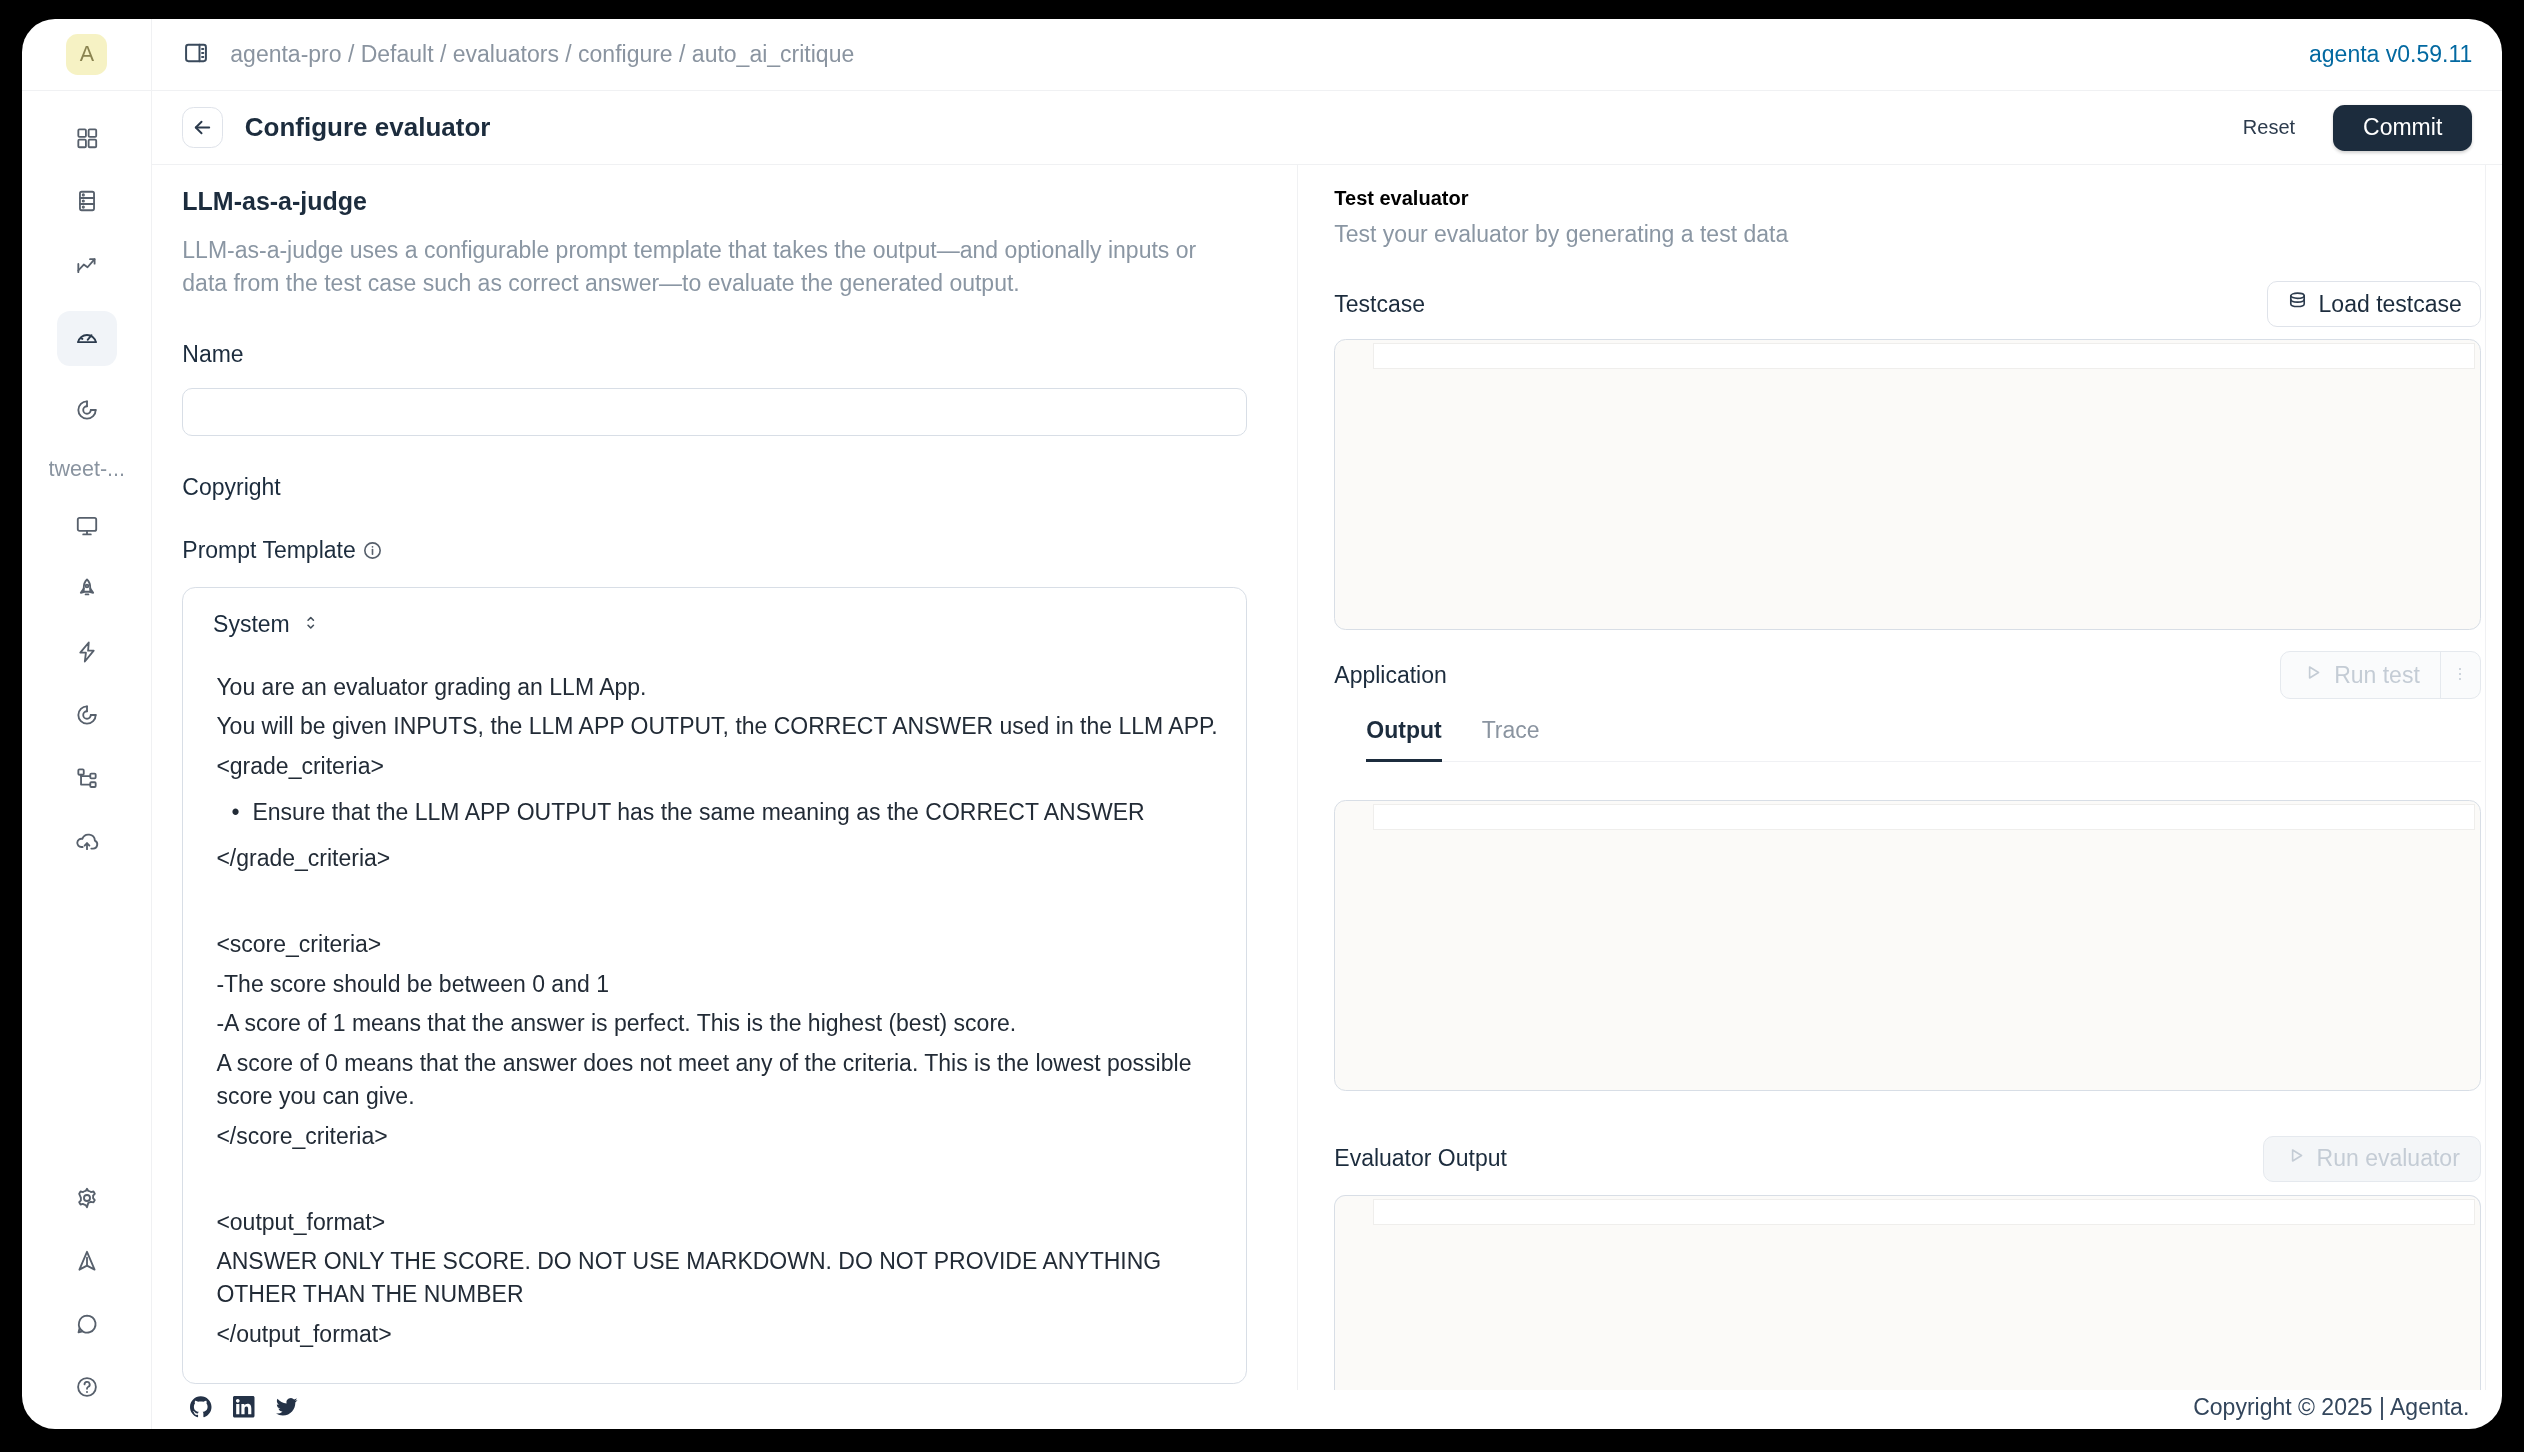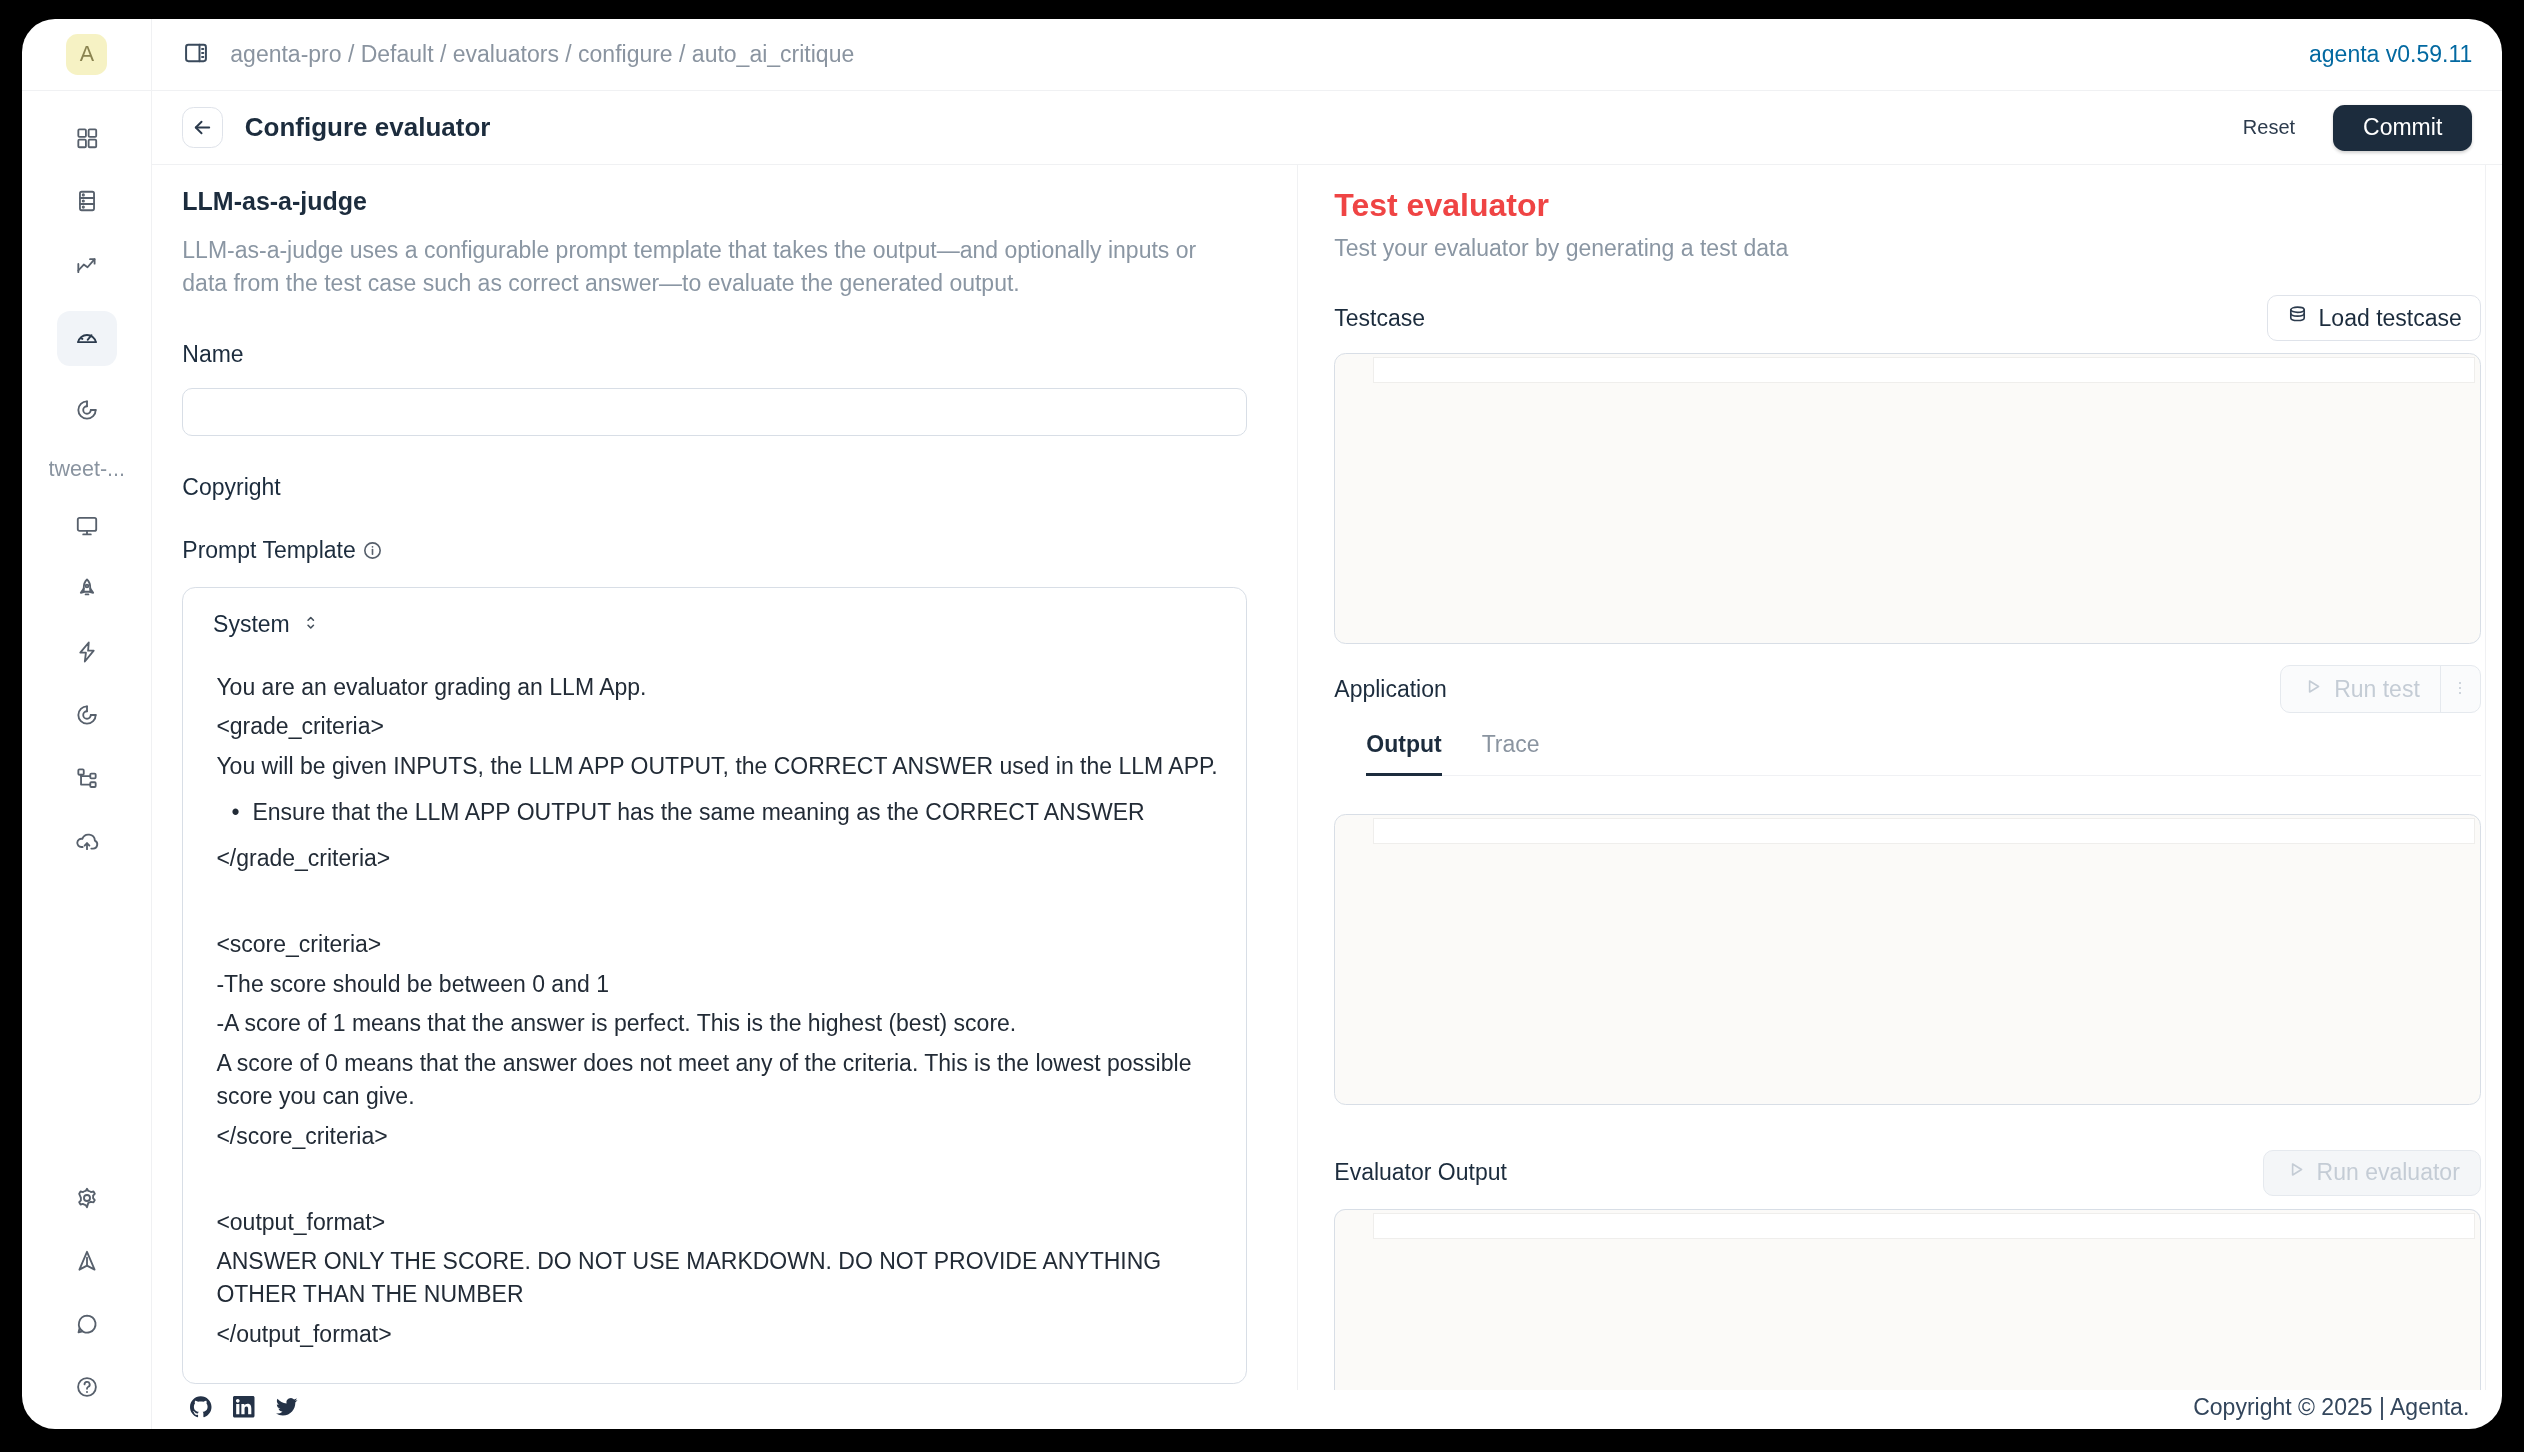--- a/index.html
+++ b/index.html
@@ -70,21 +70,21 @@
   .prompt-text { margin-top:33px; padding-left:11.6px; }
   .prompt-text p { font-size:23px; line-height:33px; color:#222b36; margin:6.6px 0; }
   .prompt-text p.bullet { margin:13.2px 0; padding-left:36px; position:relative; }
   .prompt-text p.bullet::before { content:"•"; position:absolute; left:15px; }
   .gap-line { height:40px; }
 
   
   .right-panel { flex:1; padding:21.5px 21.5px 0 36px; display:flex; flex-direction:column;
     min-width:0; overflow:hidden; position:relative; }
   .scroll-line { position:absolute; right:16.5px; top:0; bottom:0; width:0.8px; background:#f0f1f3; }
-  .rp-title { font-size:32px; font-weight:600; color:#ef4444; }
+  .rp-title { font-size:20px; font-weight:600; color:#000000; }
   .rp-sub { margin-top:11.6px; font-size:23px; color:#8a96a3; }
   .row { display:flex; align-items:center; }
   .row-testcase { margin-top:33px; justify-content:space-between; }
   .mini-label { font-size:23px; font-weight:500; color:#1c2c3d; }
   .load-btn { height:46px; border:0.8px solid #dfe3ea; background:#fff; border-radius:10px;
     display:flex; align-items:center; gap:10px; padding:0 18px; font-size:23px; color:#1c2c3d; cursor:pointer; }
   .load-btn svg { width:23px; height:23px; stroke:#2c3b4d; fill:none; stroke-width:1.7; stroke-linecap:round; }
 
   .editor { border:0.8px solid #d8dee6; border-radius:11.6px; background:#fbfaf8; position:relative; }
   .editor .active-line { position:absolute; top:3.3px; left:38px; right:5px; height:26.5px;
@@ -294,22 +294,22 @@
         <div class="prompt-box">
           <div class="role-row">
             <span class="role">System</span>
             <span><svg viewBox="0 0 24 24" width="21.5" height="21.5">
                   <path d="M9 9.2 l3-3 3 3"></path>
                   <path d="M9 14.8 l3 3 3-3"></path>
                 </svg></span>
           </div>
           <div class="prompt-text">
             <p>You are an evaluator grading an LLM App.</p>
+            <p>You will be given INPUTS, the LLM APP OUTPUT, the CORRECT ANSWER used in the LLM APP.</p>
             <p>&lt;grade_criteria&gt;</p>
-            <p>You will be given INPUTS, the LLM APP OUTPUT, the CORRECT ANSWER used in the LLM APP.</p>
             <p class="bullet">Ensure that the LLM APP OUTPUT has the same meaning as the CORRECT ANSWER</p>
             <p>&lt;/grade_criteria&gt;</p>
             <div class="gap-line"></div>
             <p>&lt;score_criteria&gt;</p>
             <p>-The score should be between 0 and 1</p>
             <p>-A score of 1 means that the answer is perfect. This is the highest (best) score.</p>
             <p>A score of 0 means that the answer does not meet any of the criteria. This is the lowest possible score you can give.</p>
             <p>&lt;/score_criteria&gt;</p>
             <div class="gap-line"></div>
             <p>&lt;output_format&gt;</p>

